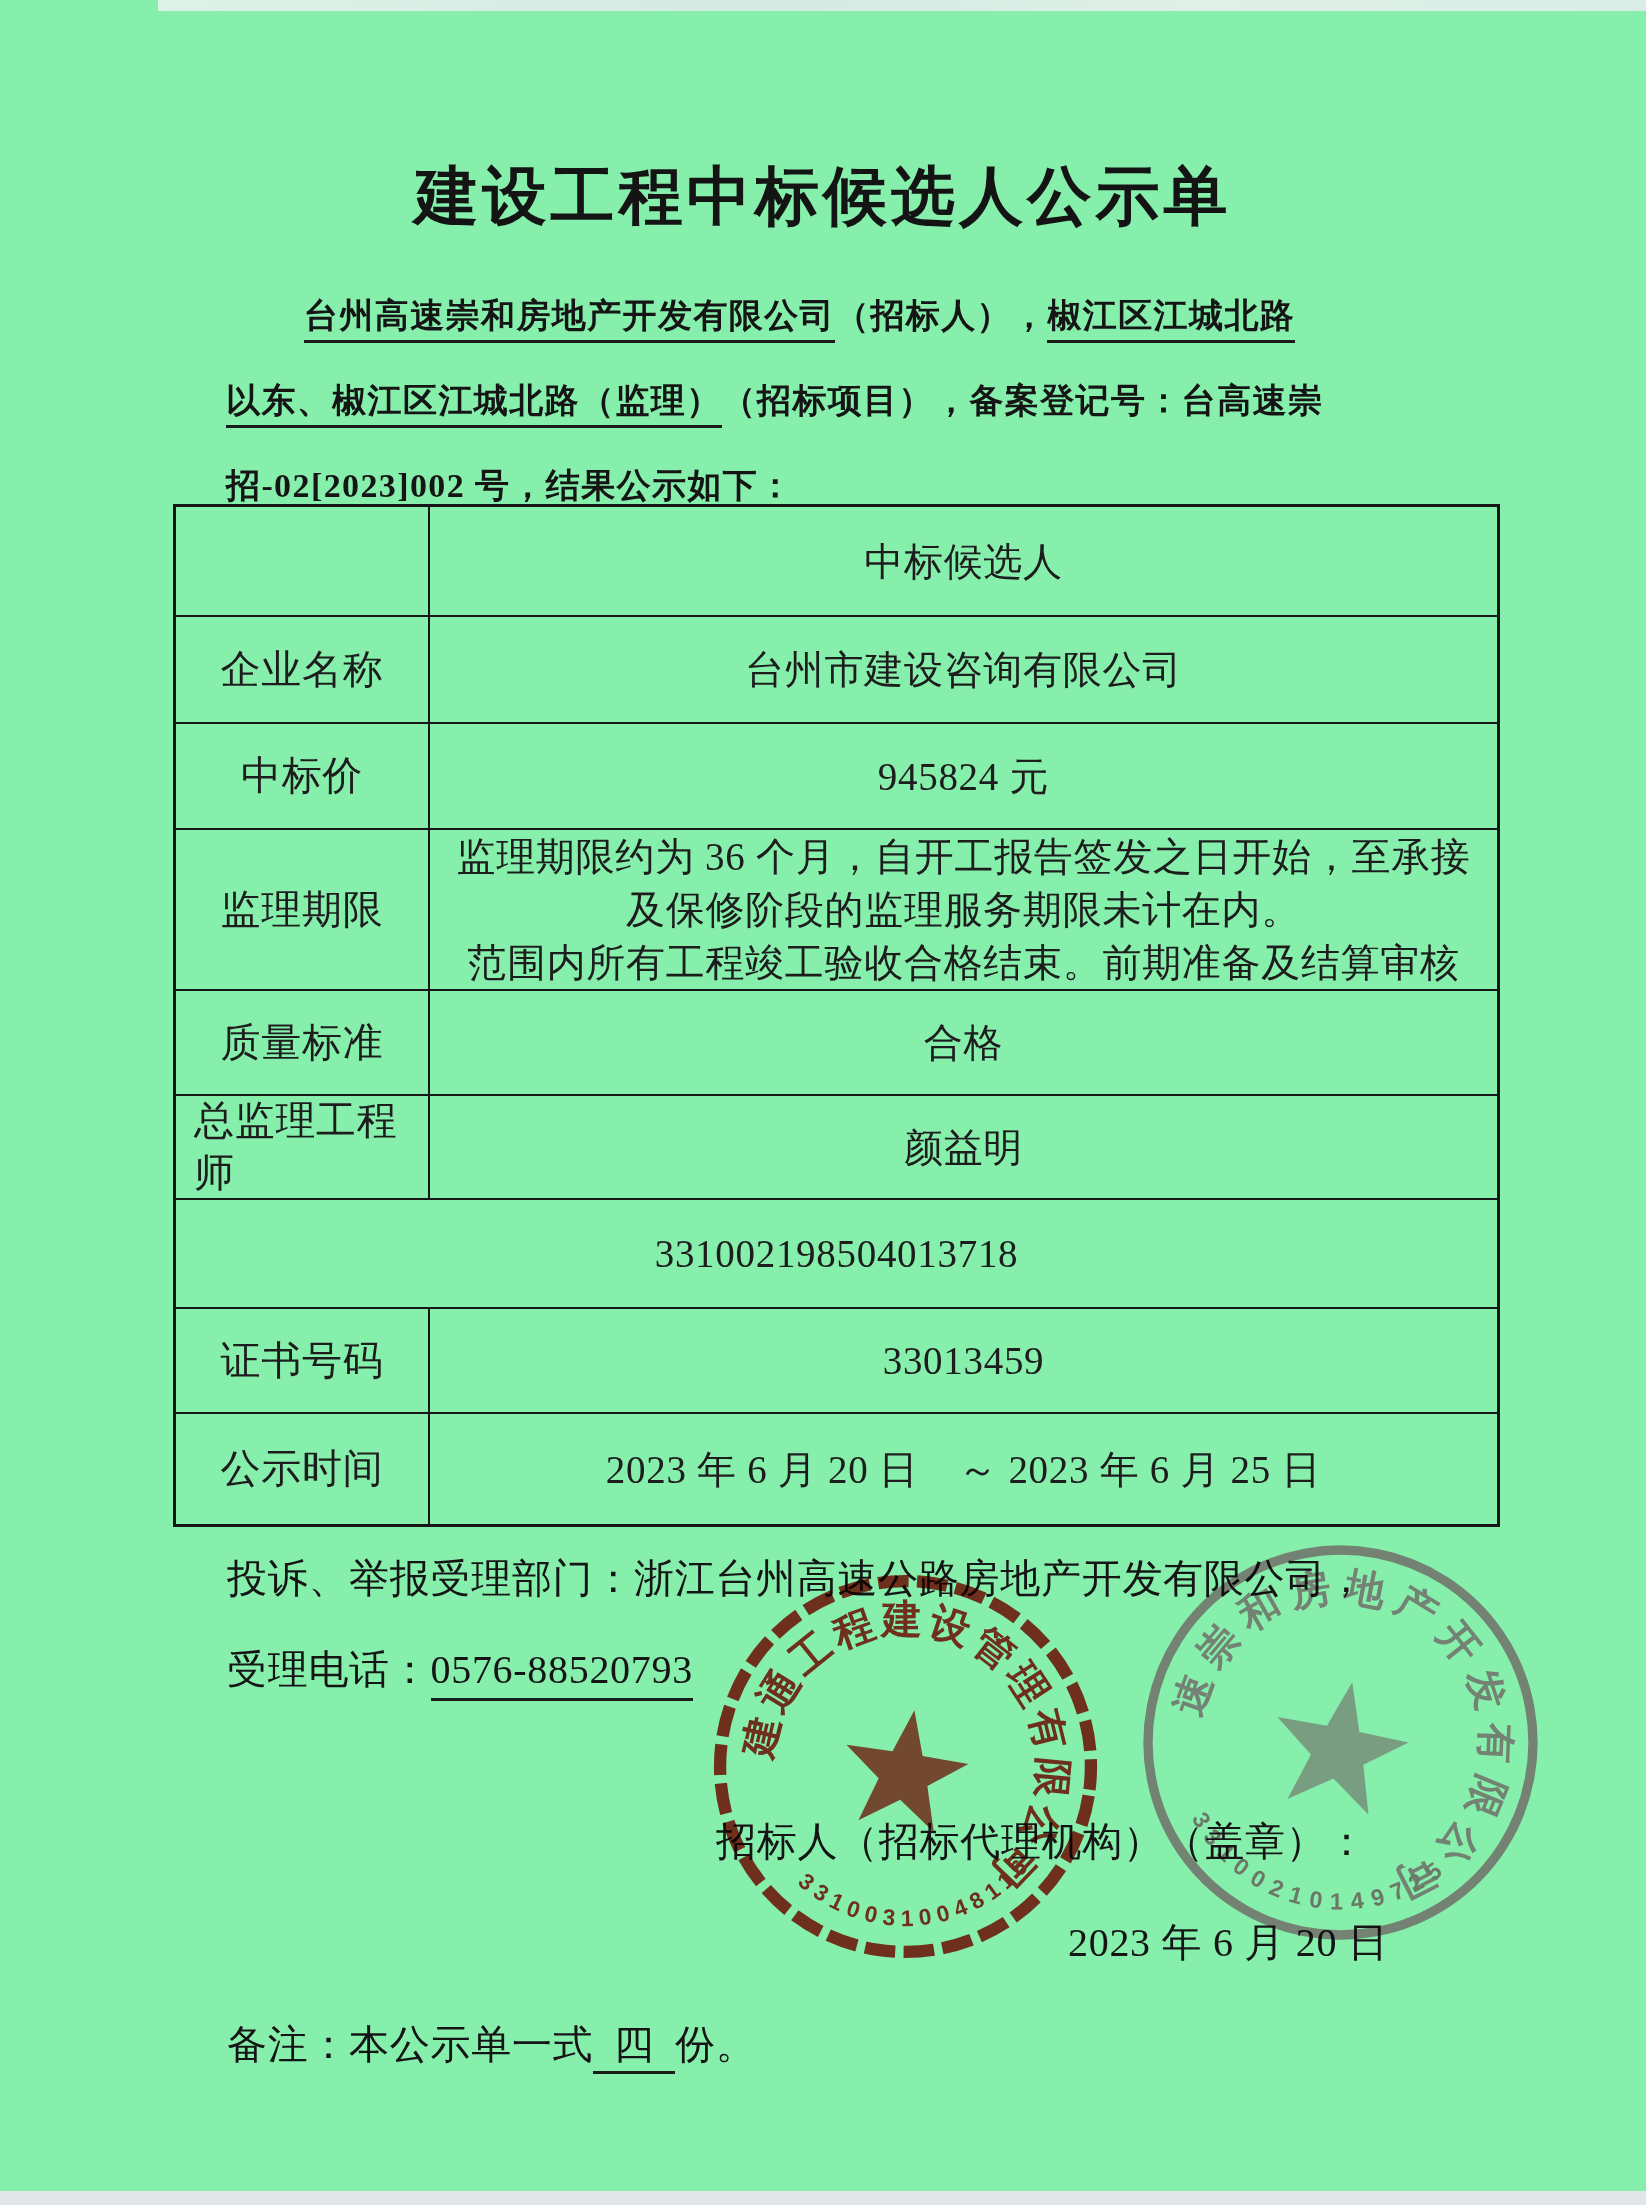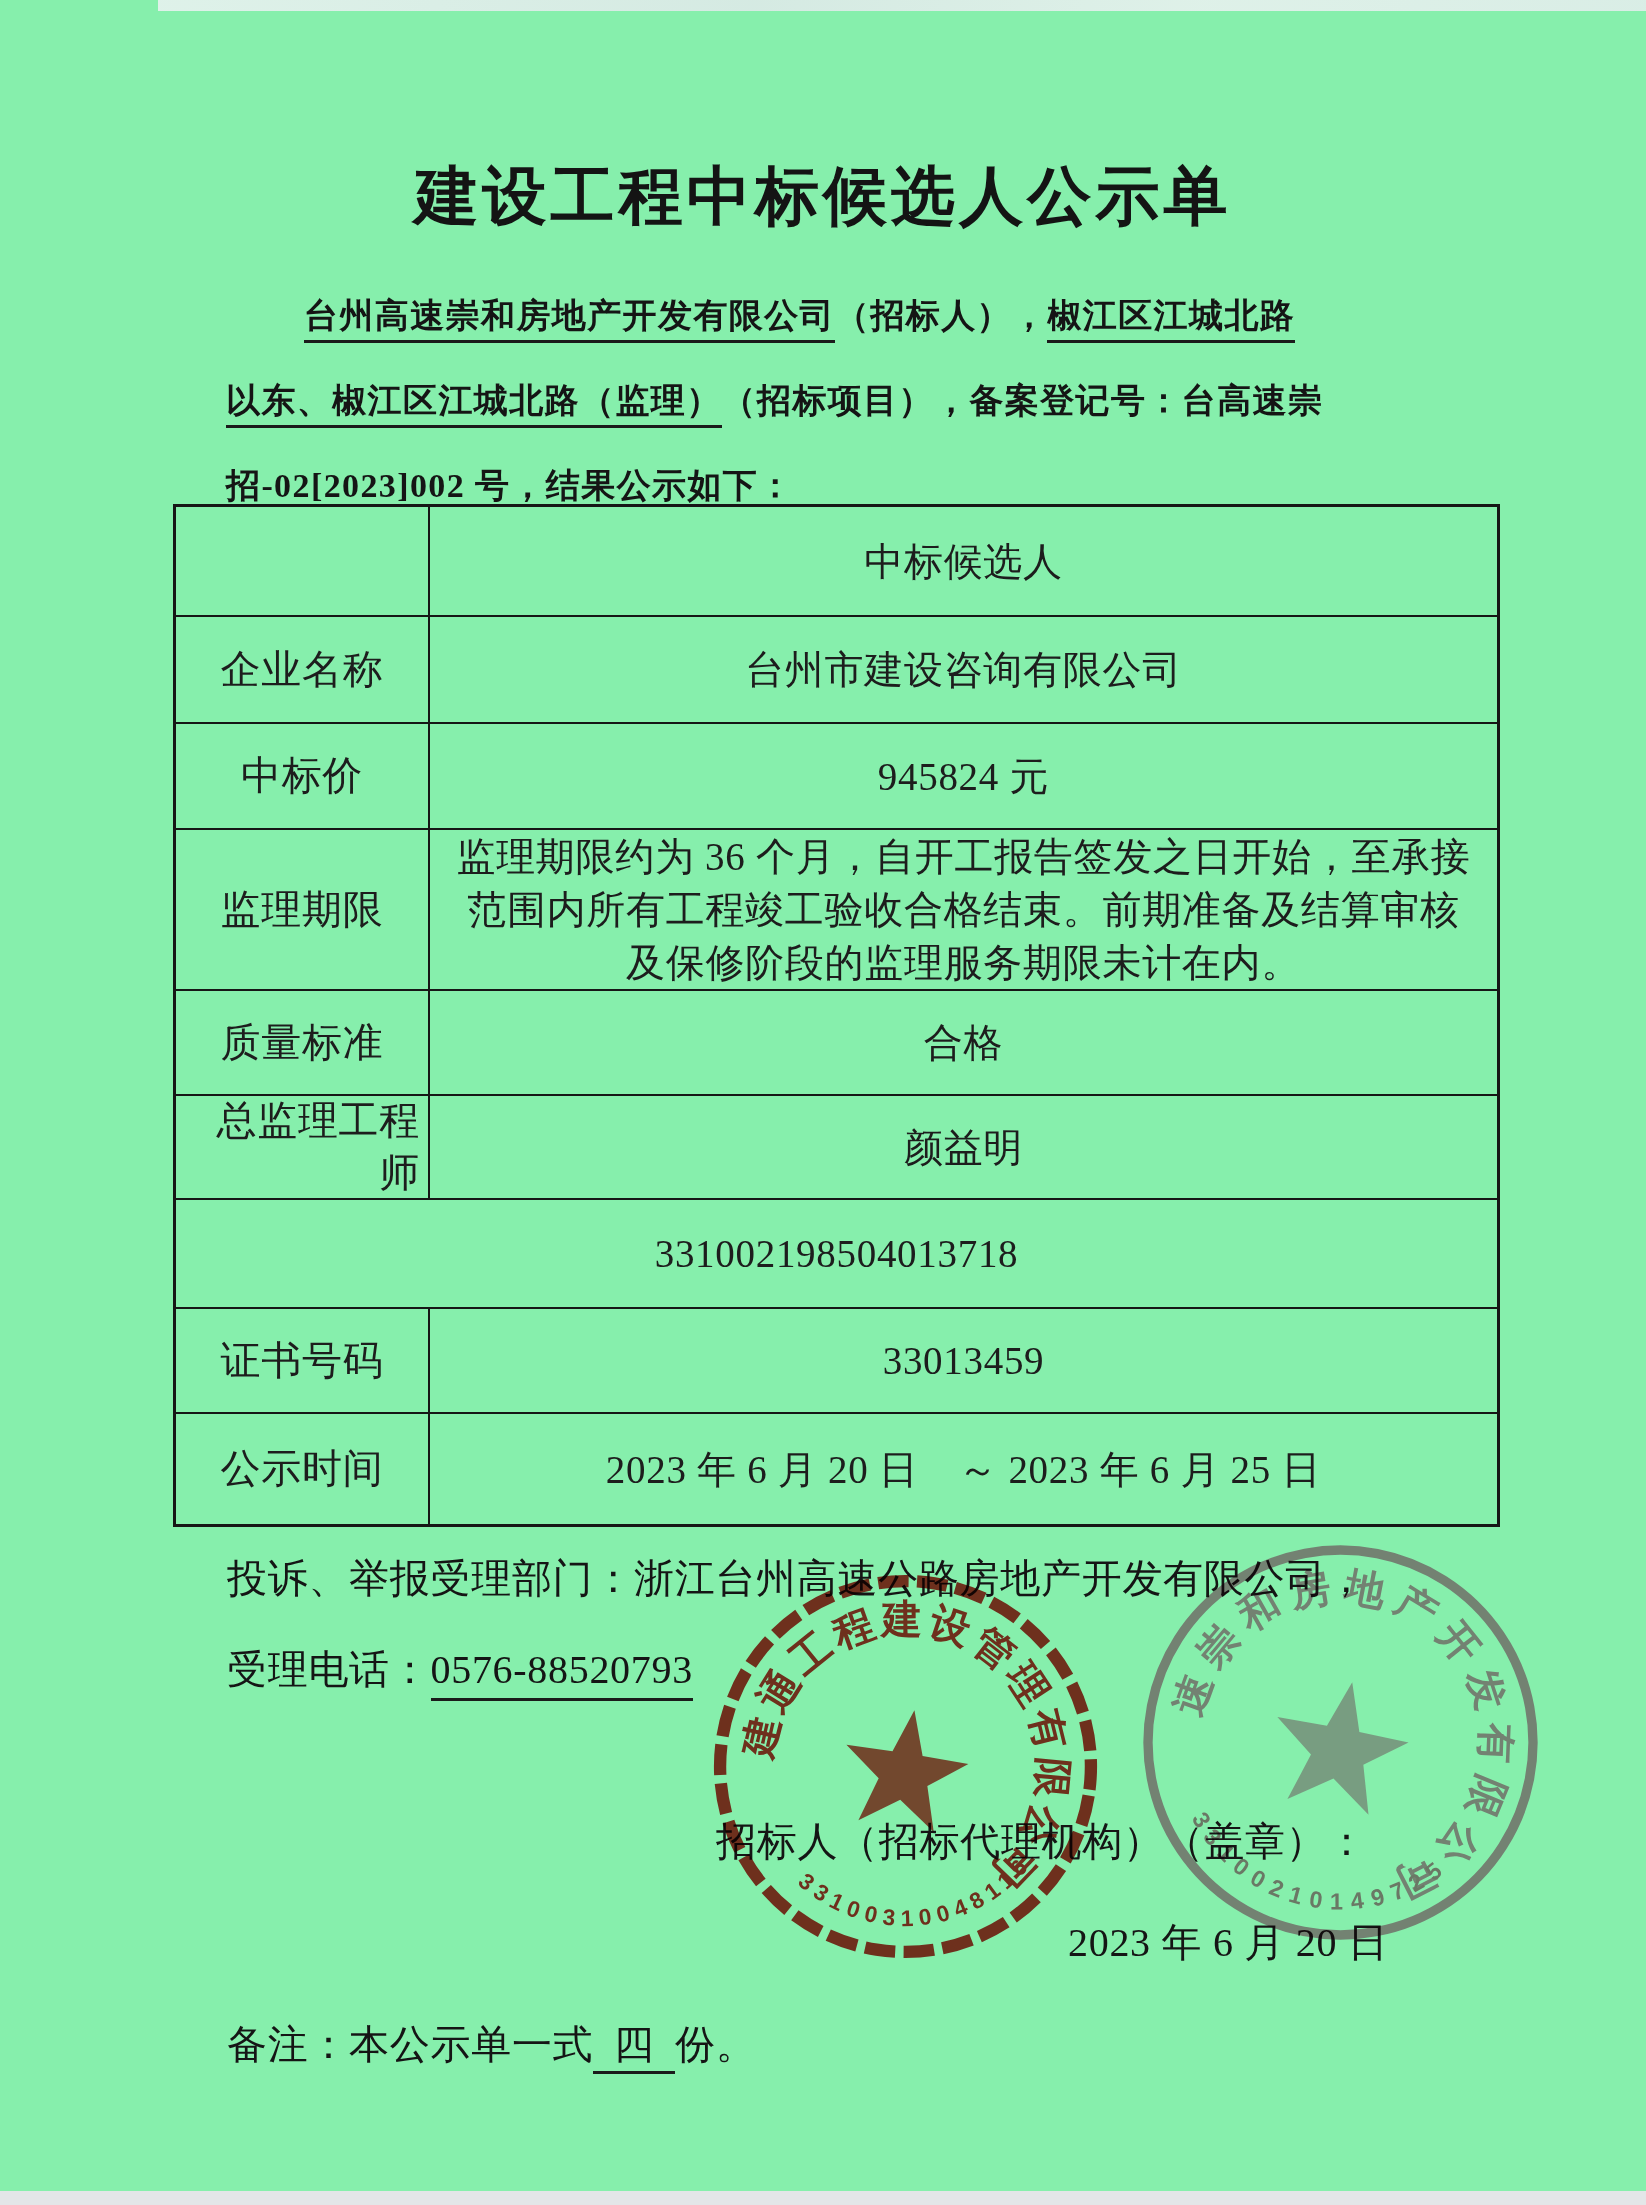--- a/index.html
+++ b/index.html
@@ -23,22 +23,22 @@
   .u { border-bottom:3.4px solid #1b1b1b; padding-bottom:6.2px; }
 
   .doc-table {
     position:absolute; left:173px; top:504px; width:1327px; box-sizing:border-box;
     border:3.4px solid #161616;
   }
   .trow { display:flex; border-top:2.7px solid #161616; box-sizing:content-box; }
   .trow.first { border-top:none; }
   .tlabel {
     width:254px; min-width:254px; box-sizing:border-box; border-right:2.1px solid #161616;
-    display:flex; align-items:center; justify-content:center; text-align:right;
-    font-size:40px; line-height:52px; padding:0 8px; letter-spacing:0.7px;
+    display:flex; align-items:center; justify-content:center; text-align:left;
+    font-size:40px; line-height:52px; padding:0 18px; letter-spacing:0.7px;
   }
   .tvalue {
     flex:1; display:flex; flex-direction:column; align-items:center; justify-content:center;
     text-align:center; font-size:39px; line-height:53px; padding:0 12.3px; letter-spacing:0.7px;
   }
 
   .fline { position:absolute; font-size:40px; line-height:63px; white-space:nowrap; color:#151515; letter-spacing:0.7px; }
   .f-complaint { left:227px; top:1547px; }
   .f-phone { left:227px; top:1638px; }
   .f-seal { left:716px; top:1810px; }
@@ -82,22 +82,22 @@
       <div class="tvalue">台州市建设咨询有限公司</div>
     </div>
     <div class="trow" style="height:104px">
       <div class="tlabel">中标价</div>
       <div class="tvalue">945824 元</div>
     </div>
     <div class="trow" style="height:159px">
       <div class="tlabel">监理期限</div>
       <div class="tvalue">
         <div>监理期限约为 36 个月，自开工报告签发之日开始，至承接</div>
+        <div>及保修阶段的监理服务期限未计在内。</div>
         <div>范围内所有工程竣工验收合格结束。前期准备及结算审核</div>
-        <div>及保修阶段的监理服务期限未计在内。</div>
       </div>
     </div>
     <div class="trow" style="height:103px">
       <div class="tlabel">质量标准</div>
       <div class="tvalue">合格</div>
     </div>
     <div class="trow" style="height:102px">
       <div class="tlabel">总监理工程师</div>
       <div class="tvalue">颜益明</div>
     </div>

